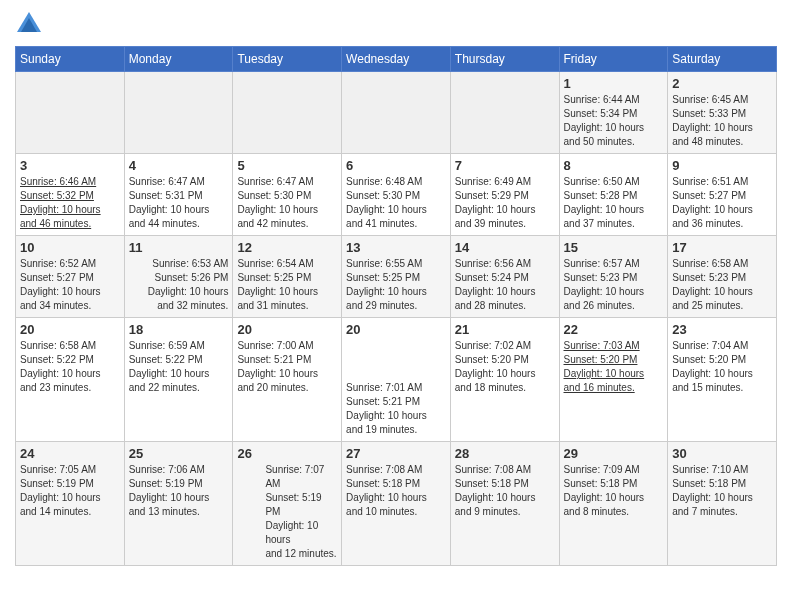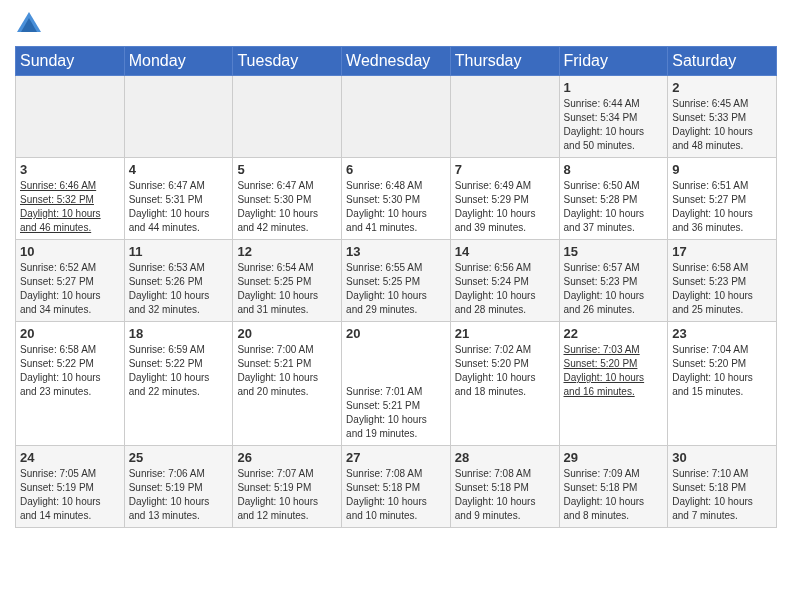--- a/index.html
+++ b/index.html
@@ -51,21 +51,21 @@
       color: #555;
     }
     table {
       width: 100%;
       border-collapse: collapse;
       table-layout: fixed;
     }
     thead tr th {
       background-color: #3a6bbf;
       color: #fff;
-      font-size: 16px;
+      font-size: 12px;
       padding: 5px 4px;
       text-align: left;
       font-weight: normal;
       border: 1px solid #5580cc;
     }
     tbody tr td {
       border: 1px solid #ccc;
       vertical-align: top;
       padding: 4px;
       font-size: 10px;
@@ -202,21 +202,21 @@
         <tr>
           <td>
             <span class="day-num">10</span>
             <div class="day-info" style="white-space: pre-line;">Sunrise: 6:52 AM
 Sunset: 5:27 PM
 Daylight: 10 hours
 and 34 minutes.</div>
           </td>
           <td>
             <span class="day-num">11</span>
-            <div class="day-info" style="white-space: pre-line;">Sunrise: 6:53 AM
+            <div class="day-info" style="white-space: pre-line; text-align: right;">Sunrise: 6:53 AM
 Sunset: 5:26 PM
 Daylight: 10 hours
 and 32 minutes.</div>
           </td>
           <td>
             <span class="day-num">12</span>
             <div class="day-info" style="white-space: pre-line;">Sunrise: 6:54 AM
 Sunset: 5:25 PM
 Daylight: 10 hours
 and 31 minutes.</div>
@@ -311,21 +311,21 @@
           </td>
           <td>
             <span class="day-num">25</span>
             <div class="day-info" style="white-space: pre-line;">Sunrise: 7:06 AM
 Sunset: 5:19 PM
 Daylight: 10 hours
 and 13 minutes.</div>
           </td>
           <td>
             <span class="day-num">26</span>
-            <div class="day-info" style="white-space: pre-line;">Sunrise: 7:07 AM
+            <div class="day-info" style="white-space: pre-line; margin-left: 28px;">Sunrise: 7:07 AM
 Sunset: 5:19 PM
 Daylight: 10 hours
 and 12 minutes.</div>
           </td>
           <td>
             <span class="day-num">27</span>
             <div class="day-info" style="white-space: pre-line;">Sunrise: 7:08 AM
 Sunset: 5:18 PM
 Daylight: 10 hours
 and 10 minutes.</div>

